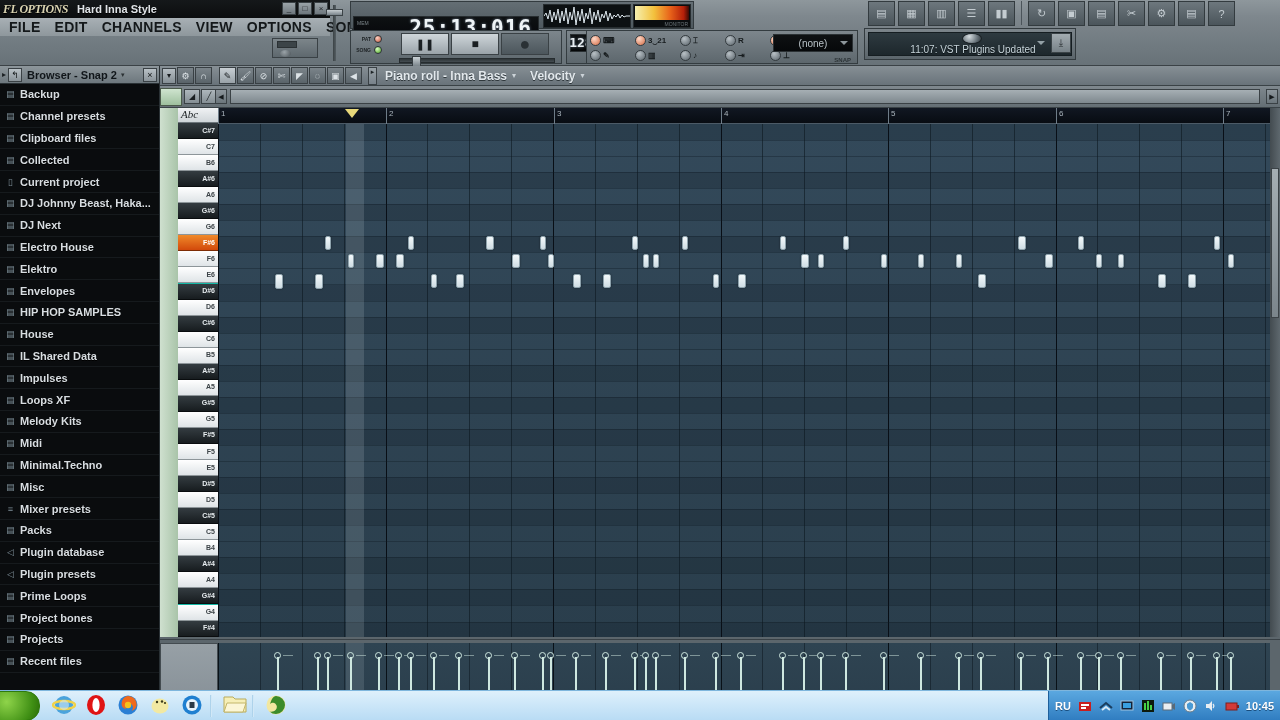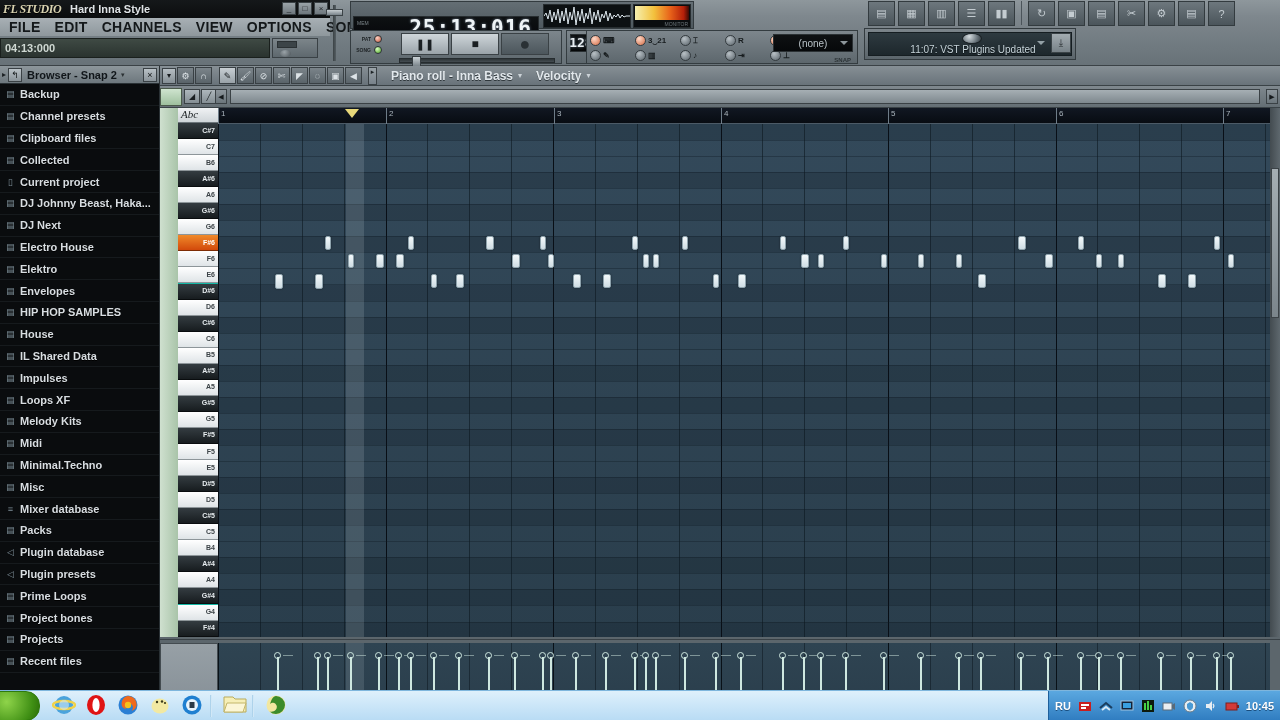--- a/index.html
+++ b/index.html
@@ -169,21 +169,21 @@
     display:flex; align-items:center; }
   .pr-tbtn{ width:14px; height:16px; background:linear-gradient(180deg,#b5bdc2,#858f95);
     border:1px solid #3a4145; margin-left:2px; font-size:8px; text-align:center;
     line-height:14px; color:#171b1e; }
   .pr-tool{ width:17px; height:17px; margin-left:1px;
     background:linear-gradient(180deg,#7b848a,#5a646a); border:1px solid #394044;
     display:flex; align-items:center; justify-content:center; font-size:9px; color:#dde3e7; }
   .pr-tool.act{ background:linear-gradient(180deg,#c7ced3,#99a2a8); color:#15191c; }
   .pr-divider{ width:9px; height:18px; background:linear-gradient(180deg,#9aa3a8,#78828a);
     border:1px solid #3a4145; margin-left:6px; font-size:7px; text-align:center; color:#1d2326; }
-  .pr-name{ font-size:12px; font-weight:bold; color:#e2e8ec; margin-left:14px;
+  .pr-name{ font-size:12px; font-weight:bold; color:#e2e8ec; margin-left:8px;
     text-shadow:0 1px 0 #30383c; }
   .pr-cv{ margin-left:5px; font-size:8px; color:#ccd3d8; }
   .pr-vel{ font-size:12px; font-weight:bold; color:#e2e8ec; margin-left:14px;
     text-shadow:0 1px 0 #30383c; }
 
   .pr-sb{ position:absolute; left:0; top:20px; width:1120px; height:22px;
     background:linear-gradient(180deg,#7f888e,#646e74); border-bottom:1px solid #3a4246; }
   .pr-sb .gs{ position:absolute; left:0; top:2px; width:22px; height:18px;
     background:linear-gradient(180deg,#cfe4cf,#9ec09e); border:1px solid #4b5a4b; }
   .pr-sb .mini{ position:absolute; top:3px; width:16px; height:15px;
@@ -273,42 +273,39 @@
   .tray .clk{ font-size:11px; font-weight:bold; color:#fff; text-shadow:0 1px 0 #1a4d7d; }
 </style>
 </head>
 <body>
 
 <div id="app">
 
   <div class="topchrome">
 
     <div class="titlebar">
-      <div class="fl-logo">FL STUDIO</div>
+      <div class="fl-logo">FL OPTIONS</div>
       <div class="proj-title">Hard Inna Style</div>
       <div class="wbtns">
         <div class="wbtn">_</div>
         <div class="wbtn">□</div>
         <div class="wbtn">×</div>
       </div>
     </div>
 
     <div class="menubar">
       <div class="menu-item">FILE</div>
       <div class="menu-item">EDIT</div>
       <div class="menu-item">CHANNELS</div>
       <div class="menu-item">VIEW</div>
       <div class="menu-item">OPTIONS</div>
       <div class="menu-item">SONG</div>
       <div class="menu-item">HELP</div>
     </div>
 
-    <div class="timefield">
-      <span>04:13:000</span>
-    </div>
     <div class="hintbox">
       <div class="k"></div>
       <div class="kn"></div>
     </div>
 
     <div class="fadercol">
       <div class="fadertrack"></div>
       <div class="faderknob"></div>
     </div>
 
@@ -524,21 +521,21 @@
         <div class="br-item">
           <div class="br-ic">▤</div>
           <div class="br-lb">Minimal.Techno</div>
         </div>
         <div class="br-item">
           <div class="br-ic">▤</div>
           <div class="br-lb">Misc</div>
         </div>
         <div class="br-item">
           <div class="br-ic">≡</div>
-          <div class="br-lb">Mixer database</div>
+          <div class="br-lb">Mixer presets</div>
         </div>
         <div class="br-item">
           <div class="br-ic">▤</div>
           <div class="br-lb">Packs</div>
         </div>
         <div class="br-item">
           <div class="br-ic">◁</div>
           <div class="br-lb">Plugin database</div>
         </div>
         <div class="br-item">

